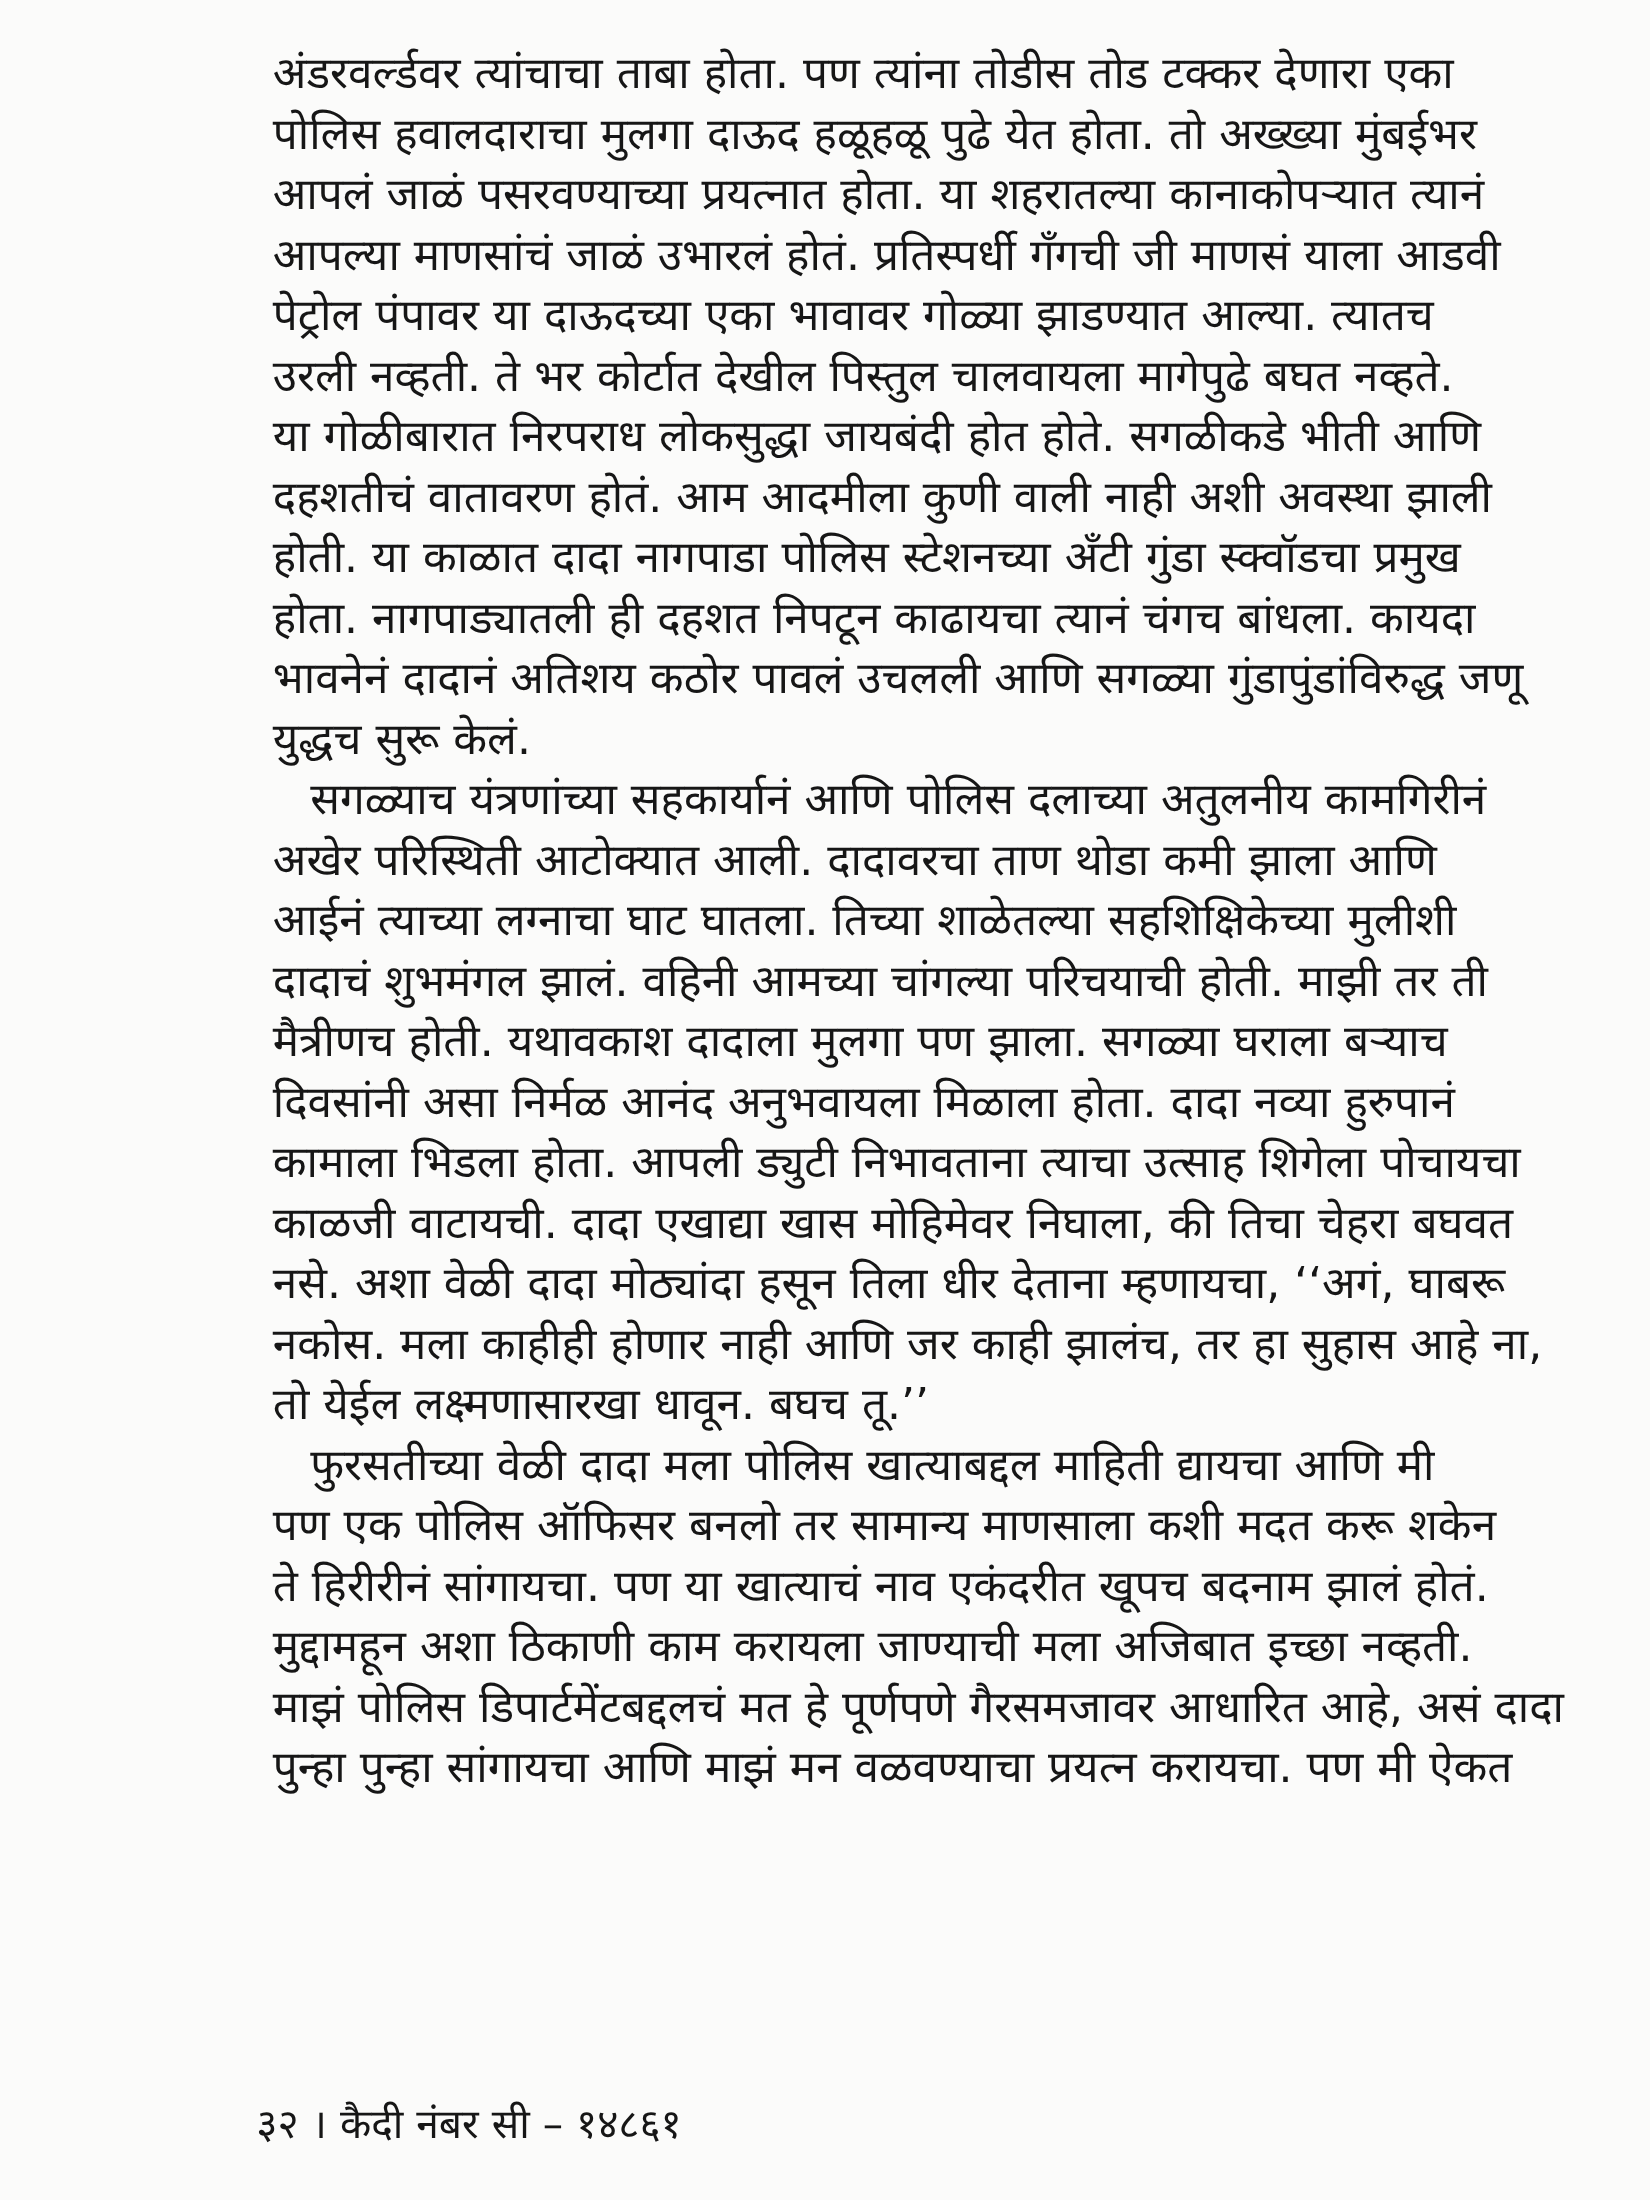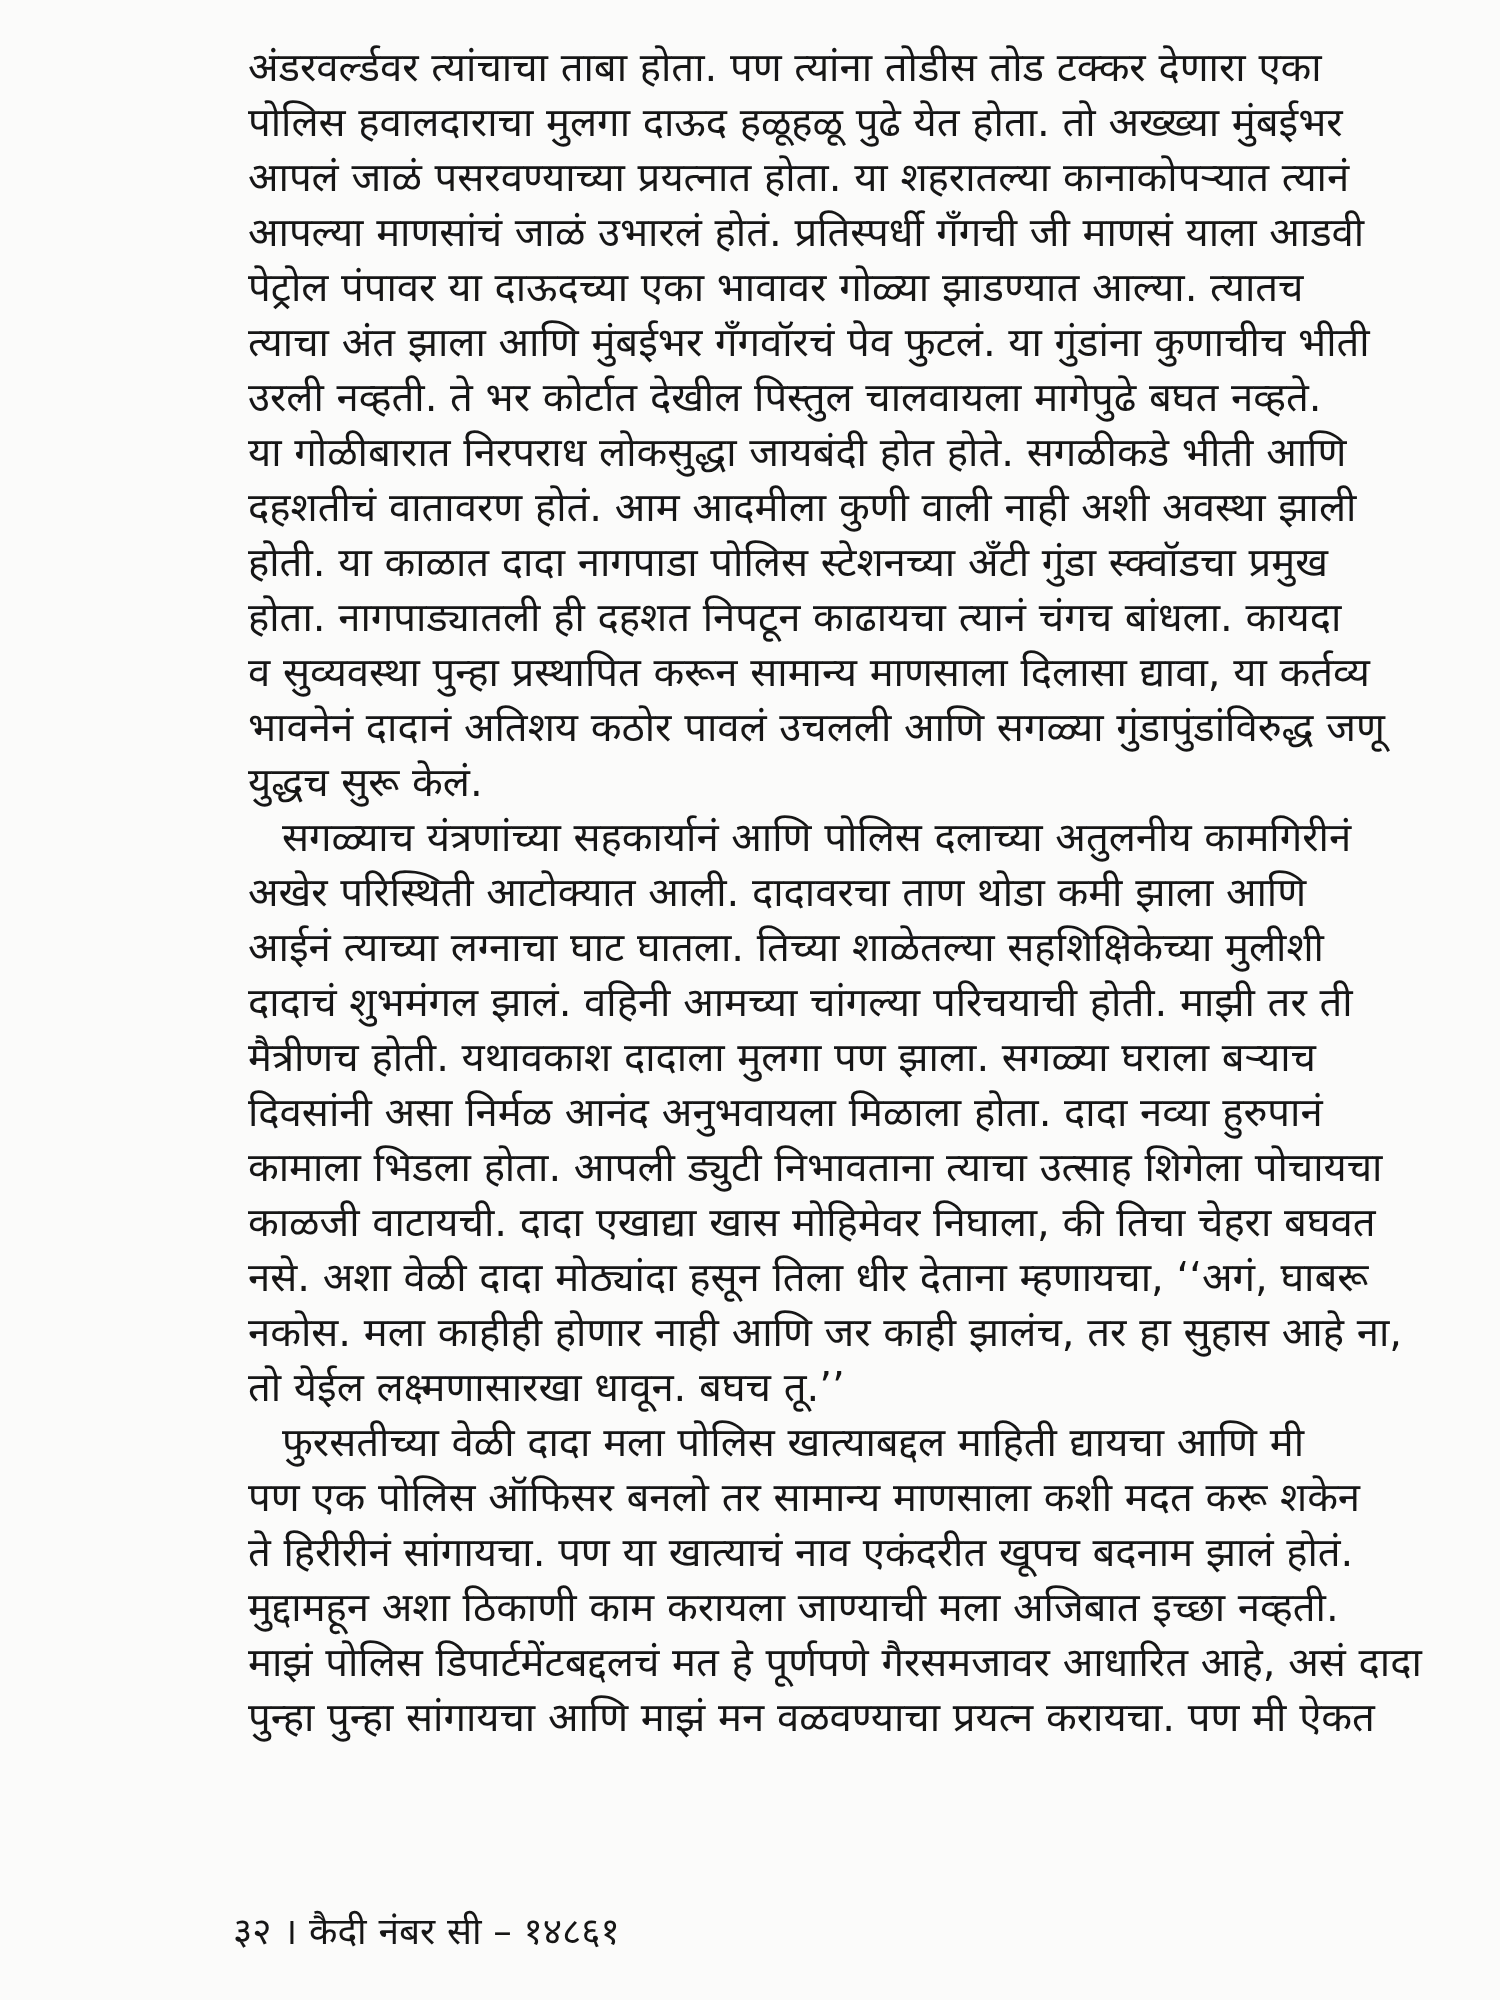--- a/index.html
+++ b/index.html
@@ -52,27 +52,25 @@
 </head>
 <body>
 
 <div class="page">
   <div class="text-block">
     <div class="line">अंडरवर्ल्डवर त्यांचाचा ताबा होता. पण त्यांना तोडीस तोड टक्कर देणारा एका</div>
     <div class="line">पोलिस हवालदाराचा मुलगा दाऊद हळूहळू पुढे येत होता. तो अख्ख्या मुंबईभर</div>
     <div class="line">आपलं जाळं पसरवण्याच्या प्रयत्नात होता. या शहरातल्या कानाकोपऱ्यात त्यानं</div>
     <div class="line">आपल्या माणसांचं जाळं उभारलं होतं. प्रतिस्पर्धी गँगची जी माणसं याला आडवी</div>
     <div class="line">पेट्रोल पंपावर या दाऊदच्या एका भावावर गोळ्या झाडण्यात आल्या. त्यातच</div>
-    <div class="line">त्याचा अंत झाला आणि मुंबईभर गँगवॉरचं पेव फुटलं. या गुंडांना कुणाचीच भीती</div>
     <div class="line">उरली नव्हती. ते भर कोर्टात देखील पिस्तुल चालवायला मागेपुढे बघत नव्हते.</div>
     <div class="line">या गोळीबारात निरपराध लोकसुद्धा जायबंदी होत होते. सगळीकडे भीती आणि</div>
     <div class="line">दहशतीचं वातावरण होतं. आम आदमीला कुणी वाली नाही अशी अवस्था झाली</div>
     <div class="line">होती. या काळात दादा नागपाडा पोलिस स्टेशनच्या अँटी गुंडा स्क्वॉडचा प्रमुख</div>
     <div class="line">होता. नागपाड्यातली ही दहशत निपटून काढायचा त्यानं चंगच बांधला. कायदा</div>
-    <div class="line">व सुव्यवस्था पुन्हा प्रस्थापित करून सामान्य माणसाला दिलासा द्यावा, या कर्तव्य</div>
     <div class="line">भावनेनं दादानं अतिशय कठोर पावलं उचलली आणि सगळ्या गुंडापुंडांविरुद्ध जणू</div>
     <div class="line para-end">युद्धच सुरू केलं.</div>
     <div class="line indent">सगळ्याच यंत्रणांच्या सहकार्यानं आणि पोलिस दलाच्या अतुलनीय कामगिरीनं</div>
     <div class="line">अखेर परिस्थिती आटोक्यात आली. दादावरचा ताण थोडा कमी झाला आणि</div>
     <div class="line">आईनं त्याच्या लग्नाचा घाट घातला. तिच्या शाळेतल्या सहशिक्षिकेच्या मुलीशी</div>
     <div class="line">दादाचं शुभमंगल झालं. वहिनी आमच्या चांगल्या परिचयाची होती. माझी तर ती</div>
     <div class="line">मैत्रीणच होती. यथावकाश दादाला मुलगा पण झाला. सगळ्या घराला बऱ्याच</div>
     <div class="line">दिवसांनी असा निर्मळ आनंद अनुभवायला मिळाला होता. दादा नव्या हुरुपानं</div>
     <div class="line">कामाला भिडला होता. आपली ड्युटी निभावताना त्याचा उत्साह शिगेला पोचायचा</div>
     <div class="line">काळजी वाटायची. दादा एखाद्या खास मोहिमेवर निघाला, की तिचा चेहरा बघवत</div>

